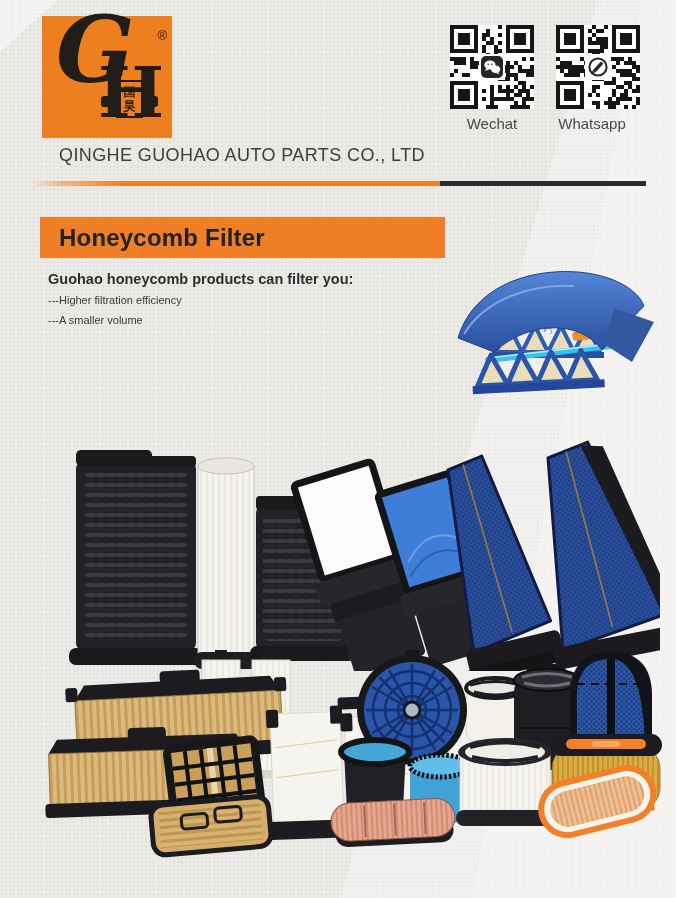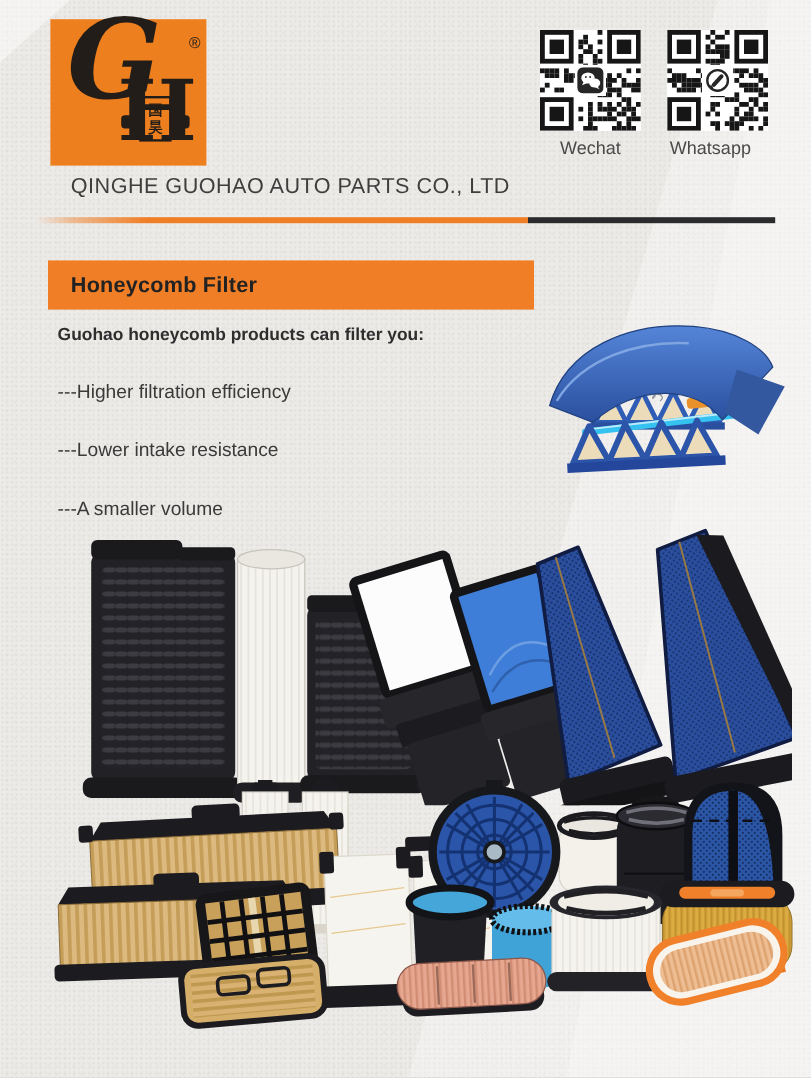--- a/index.html
+++ b/index.html
@@ -55,26 +55,26 @@
     position:absolute; left:30px; top:181px; width:616px; height:5px;
     background:linear-gradient(90deg, rgba(240,126,38,0) 0%, rgba(240,126,38,.45) 5%,
       #f07e26 15%, #f07e26 66.5%, #2b2b2e 66.5%, #2b2b2e 100%);
   }
 
   
   .banner{
     position:absolute; left:40px; top:217px; width:405px; height:41px; background:#f07e26;
     display:flex; align-items:center; padding-left:19px;
   }
-  .banner h1{ font-size:18px; font-weight:700; color:#222222; letter-spacing:.2px; }
+  .banner h1{ font-size:24px; font-weight:700; color:#222222; letter-spacing:.2px; }
 
   
   .intro{ position:absolute; left:48px; top:269px; width:400px; color:#333; }
   .intro .lead{ font-size:14.5px; font-weight:700; line-height:20.5px; color:#2e2e2e; }
-  .intro .bullet{ font-size:16px; font-weight:500; line-height:20.5px; color:#3a3a3a;margin-top:28px; }
+  .intro .bullet{ font-size:11px; font-weight:500; line-height:20.5px; color:#3a3a3a; }
 
   
   .hero-ill{ position:absolute; left:446px; top:264px; }
   .mid-products{ position:absolute; left:28px; top:436px; }
   .bottom-products{ position:absolute; left:14px; top:650px; }
 </style>
 </head>
 <body>
 
 <div class="canvas">
@@ -389,21 +389,20 @@
   <div class="company-name">QINGHE GUOHAO AUTO PARTS CO., LTD</div>
   <div class="divider"></div>
 
   <div class="banner">
     <h1>Honeycomb Filter</h1>
   </div>
 
   <div class="intro">
     <div class="lead">Guohao honeycomb products can filter you:</div>
     <div class="bullet">---Higher filtration efficiency</div>
-    <div class="bullet">---Lower intake resistance</div>
     <div class="bullet">---A smaller volume</div>
   </div>
 
   <svg class="hero-ill" width="214" height="152" viewBox="0 0 214 152">
     <defs>
       <linearGradient id="sheetGrad" x1="0" y1="0" x2="0" y2="1">
         <stop offset="0" stop-color="#5585d8"></stop>
           <stop offset="1" stop-color="#2a4f9e"></stop>
       </linearGradient>
     </defs>

